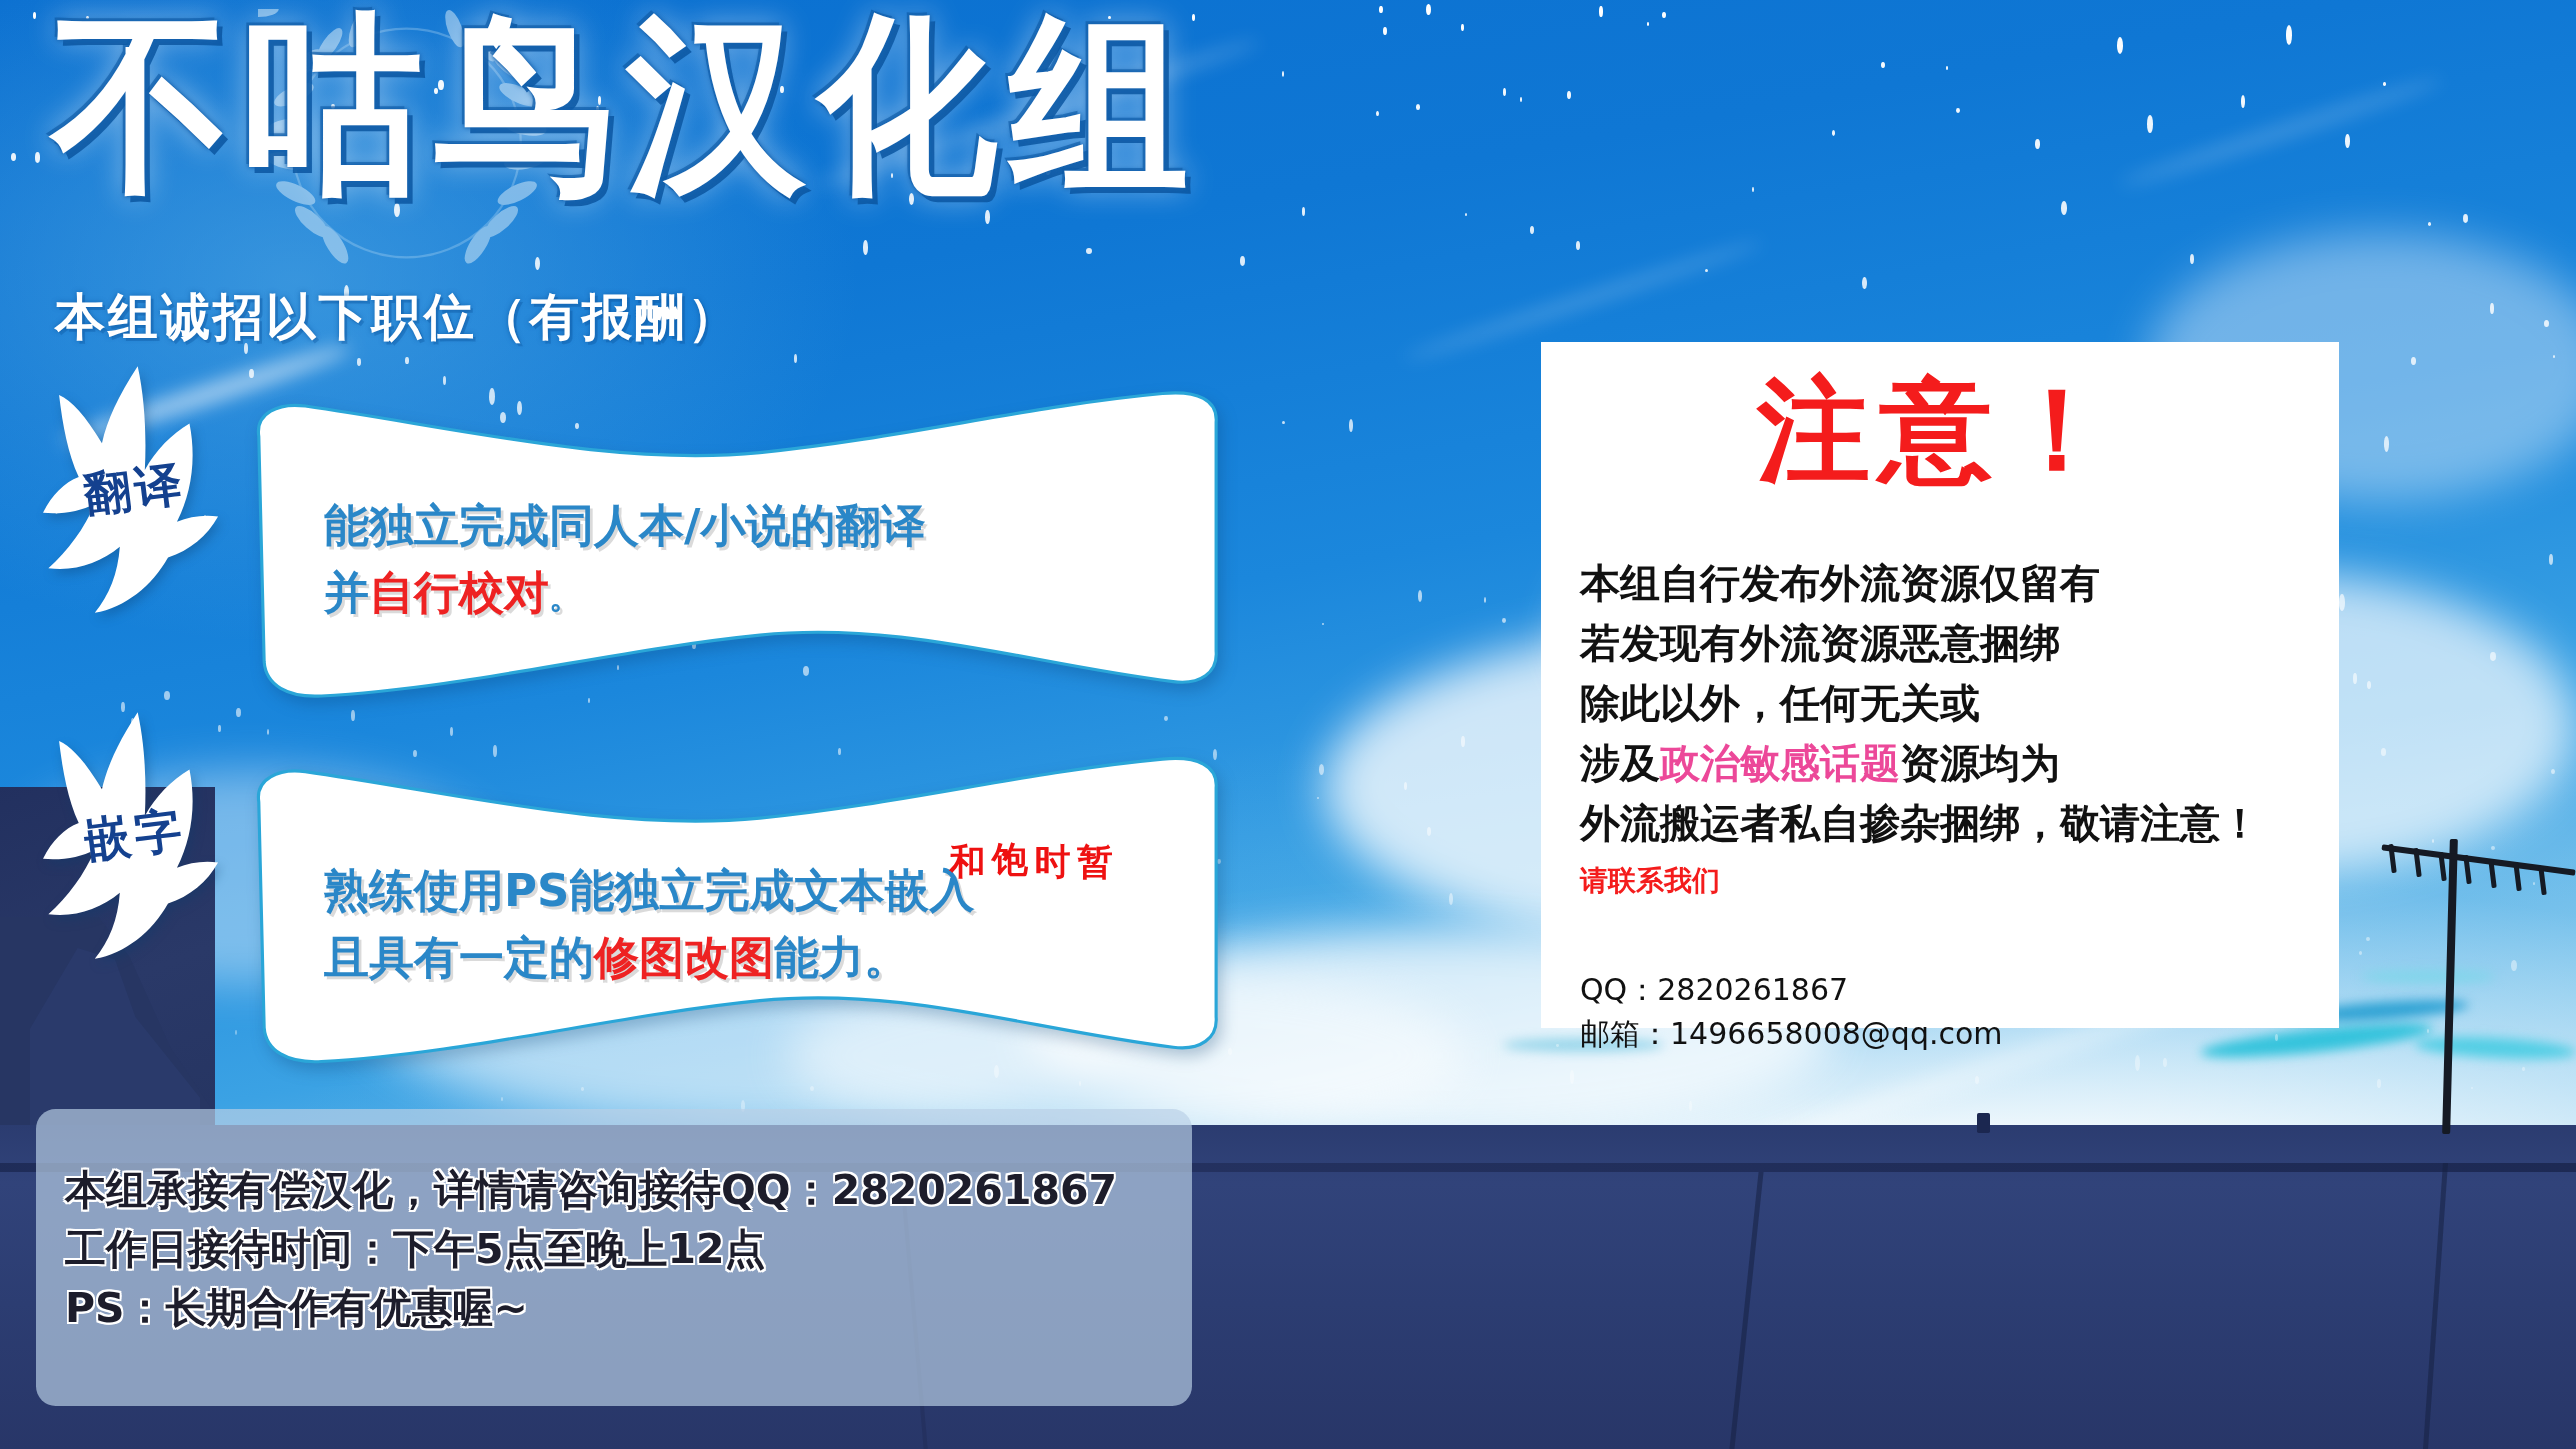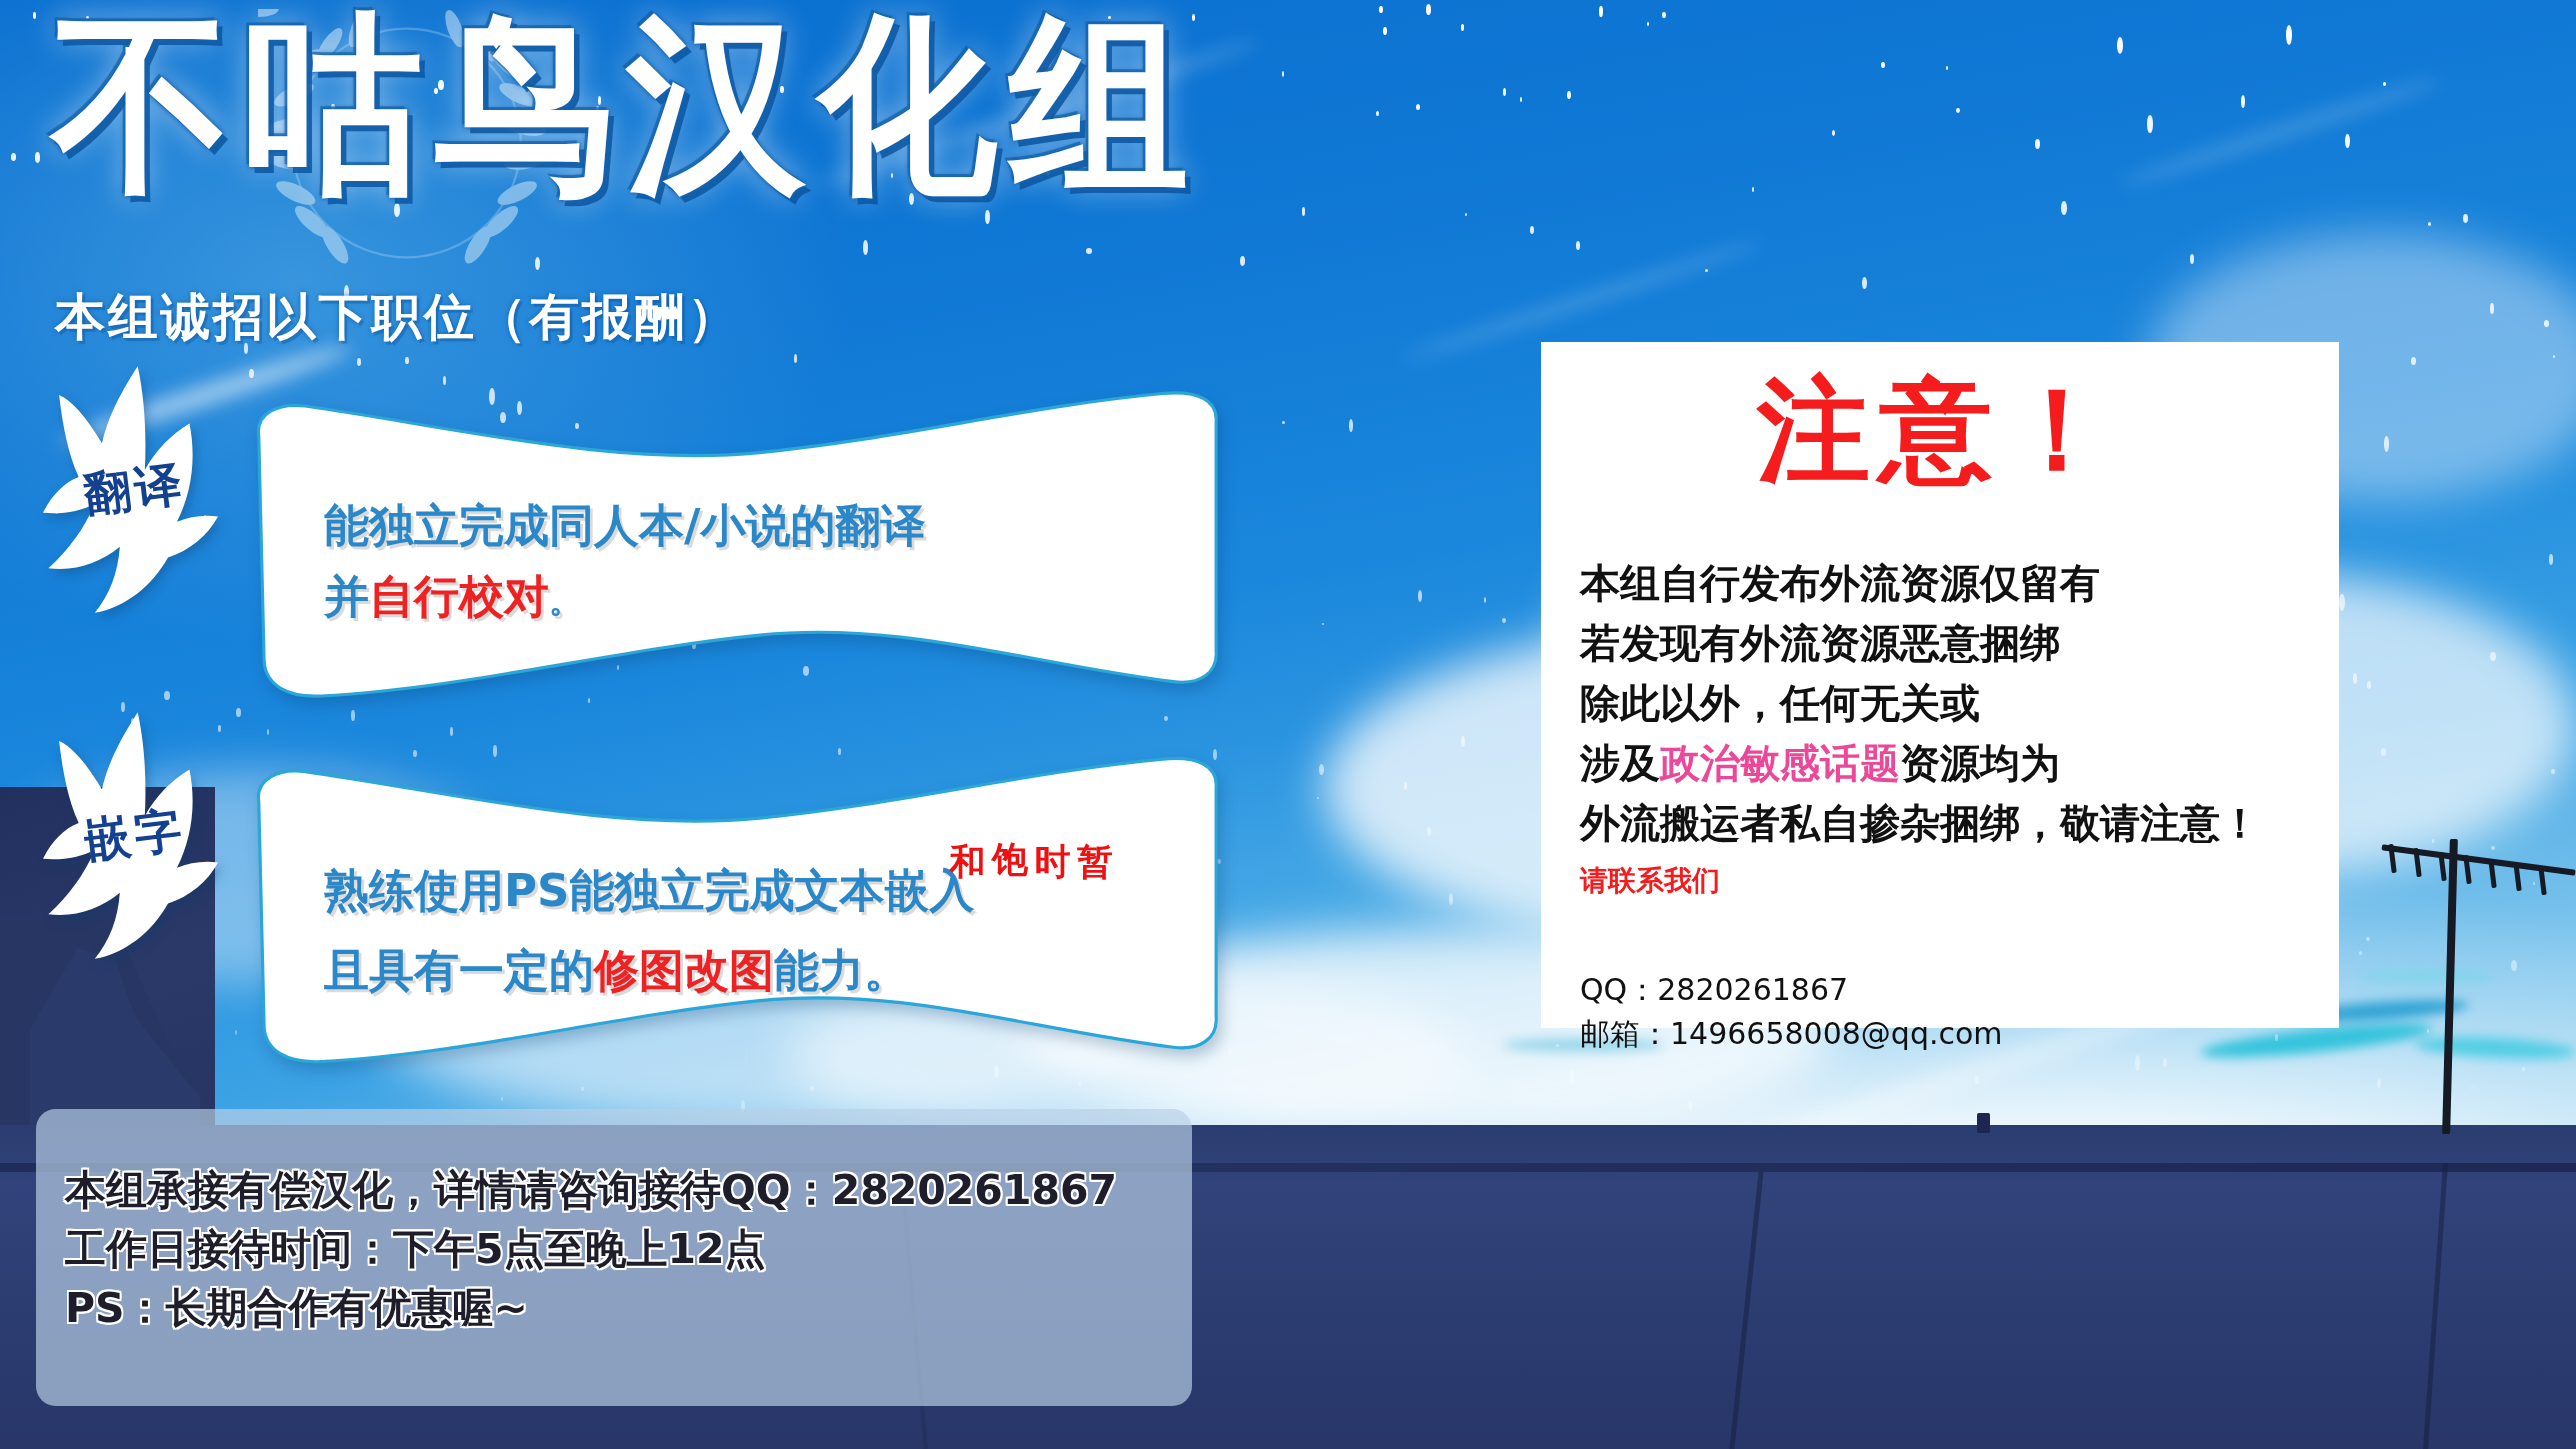--- a/index.html
+++ b/index.html
@@ -529,21 +529,21 @@
       <svg width="1011" height="340" viewBox="0 0 1130 380">
         <path d="M40 62 C36 36 62 24 92 28 C260 52 440 96 600 80
                  C760 64 900 28 1050 14 C1090 10 1112 22 1110 46
                  L1110 302 C1112 326 1092 340 1062 336
                  C900 316 760 268 600 284 C440 300 268 344 110 352
                  C72 354 48 340 46 314 Z" fill="#ffffff" stroke="#2aa6d8" stroke-width="3.5"></path>
       </svg>
     </div>
 
     <div class="ribbon-text" style="left:292px;top:131px;">能独立完成同人本/小说的翻译</div>
-    <div class="ribbon-text" style="left:292px;top:202px;">
+    <div class="ribbon-text" style="left:292px;top:202px;font-family:Liberation Mono, monospace;">
       <span>并</span><span class="red">自行校对</span><span class="dot">。</span>
     </div>
   </div>
 
   <div class="role-block" style="left:32px;top:707px;">
     <svg class="dove" viewBox="0 0 230 290">
       <path d="M118 6 C96 40 84 66 78 92 C60 62 44 44 30 38 C34 72 40 104 52 130
                C36 136 22 150 12 170 C34 172 54 168 70 160
                C58 188 40 212 18 232 C48 236 76 226 98 208
                C96 238 86 262 70 282 C104 276 134 252 152 220
@@ -557,21 +557,21 @@
       <svg width="1011" height="340" viewBox="0 0 1130 380">
         <path d="M40 66 C36 40 62 28 92 32 C260 56 440 100 600 84
                  C760 68 900 32 1050 18 C1090 14 1112 26 1110 50
                  L1110 306 C1112 330 1092 344 1062 340
                  C900 320 760 272 600 288 C440 304 268 348 110 356
                  C72 358 48 344 46 318 Z" fill="#ffffff" stroke="#2aa6d8" stroke-width="3.5"></path>
       </svg>
     </div>
 
     <div class="ribbon-text" style="left:292px;top:150px;">熟练使用PS能独立完成文本嵌入</div>
-    <div class="ribbon-text" style="left:292px;top:230px;">
+    <div class="ribbon-text" style="left:292px;top:217px;">
       <span>且具有一定的</span><span class="red">修图改图</span><span>能力。</span>
     </div>
 
     <div class="vert-note" style="left:914px;top:106px;">暂时饱和</div>
   </div>
 
   <div class="notice">
     <div class="notice-title">注意！</div>
 
     <div class="notice-body">

